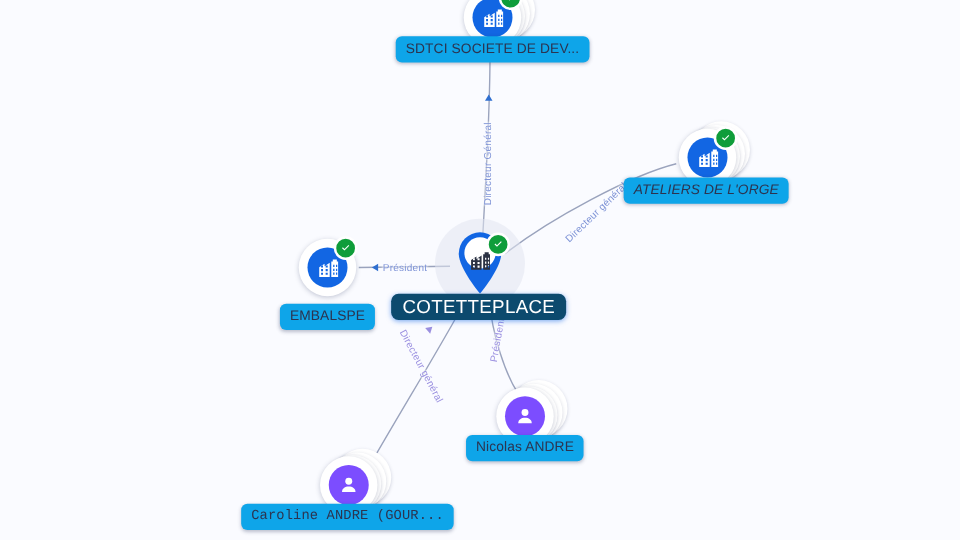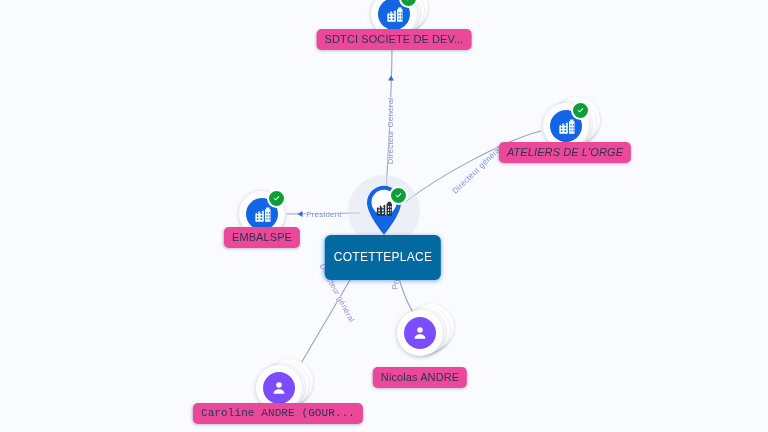--- a/index.html
+++ b/index.html
@@ -41,26 +41,26 @@
 
   
   .pinwrap{position:absolute;left:50%;top:50%;transform:translate(-50%,-50%);
            width:72px;height:72px;border-radius:50%;
            background:rgba(225,229,240,.55);}
   .pin{position:absolute;left:50%;top:50%;transform:translate(-50%,-54%);
        width:44px;height:54px;}
 
   
   .lab{position:absolute;transform:translate(-50%,0);
-       background:#ec4899;color:#2c3450;
+       background:#0ea5e9;color:#2c3450;
        font-size:11px;line-height:13px;letter-spacing:.1px;white-space:nowrap;
        padding:4px 8px;border-radius:5px;
        box-shadow:0 1px 3px rgba(40,50,90,.3);cursor:pointer;}
-  .lab.sel{background:#0369a1;color:#ffffff;font-size:12px;
-           padding:16px 9px;border-radius:6px;letter-spacing:.25px;
+  .lab.sel{background:#0c4a6e;color:#ffffff;font-size:15px;
+           padding:4px 9px;border-radius:6px;letter-spacing:.25px;
            box-shadow:0 1px 4px rgba(18,102,227,.55);}
 
   
   .elab{position:absolute;white-space:nowrap;font-size:8px;letter-spacing:.2px;
         transform-origin:50% 50%;cursor:pointer;}
   .elab.blue{color:#7d92d6;}
   .elab.violet{color:#9a8fe0;}
   .arrow{position:absolute;width:0;height:0;}
 </style>
 </head>
@@ -143,21 +143,21 @@
           </div>
         </div>
         <div style="position:absolute;left:50%;top:50%;transform:translate(-50%,-50%);width:46px;height:46px;">
           <div class="badge">
             <svg width="9" height="9" viewBox="0 0 24 24">
               <path fill="#ffffff" d="M9.6 17.3 4.3 12l1.7-1.7 3.6 3.6 8.4-8.4L19.7 7z"></path>
             </svg>
           </div>
         </div>
       </div>
-      <div class="lab" style="left: 262px; top: 227px; text-align: right;">EMBALSPE</div>
+      <div class="lab" style="left: 262px; top: 243px; text-align: right;">EMBALSPE</div>
       <div class="node" style="left: 384px; top: 211px;">
         <div class="pinwrap"></div>
         <svg class="pin" viewBox="0 0 44 54">
           <path d="M22 53 C22 53 5 33 5 21 A17 17 0 1 1 39 21 C39 33 22 53 22 53 Z" fill="#1266e3"></path>
           <circle cx="22" cy="20.5" r="12.5" fill="#ffffff"></circle>
         </svg>
         <div style="position:absolute;left:50%;top:50%;transform:translate(-50%,-62%);display:flex;align-items:center;justify-content:center;">
           <svg width="19" height="19" viewBox="0 0 24 24">
             <path fill="#2b3243" d="M3 21V11.2l5.4-3.6V10l5.2-3.4V21H3zm1.9-2.2h1.9v-2.1H4.9v2.1zm0-3.7h1.9v-2.1H4.9v2.1zm0-3.7h1.9V9.3H4.9v2.1zm4.6 7.4h2.1v-2.1H9.5v2.1zm0-3.7h2.1v-2.1H9.5v2.1zm0-3.7h2.1V9.3H9.5v2.1z"></path>
             <path fill="#2b3243" d="M15.2 21V5.3h1.5V3.2h4.1v2.1h1.3V21h-6.9zm1.9-2.3h1.3v-2.2h-1.3v2.2zm2.9 0h1.2v-2.2h-1.2v2.2zm-2.9-3.9h1.3v-2.2h-1.3v2.2zm2.9 0h1.2v-2.2h-1.2v2.2zm-2.9-3.9h1.3V8.7h-1.3v2.2zm2.9 0h1.2V8.7h-1.2v2.2z"></path>
@@ -178,21 +178,21 @@
         <div class="stack s3"></div>
         <div class="disc">
           <div class="inner person">
             <svg width="18" height="18" viewBox="0 0 24 24">
               <circle cx="12" cy="8" r="3.7" fill="#ffffff"></circle>
               <path fill="#ffffff" d="M4.8 19.5c0-3.7 3.2-5.8 7.2-5.8s7.2 2.1 7.2 5.8H4.8z"></path>
             </svg>
           </div>
         </div>
       </div>
-      <div class="lab" style="left: 420px; top: 348px; margin-top: 19px;">Nicolas ANDRE</div>
+      <div class="lab" style="left: 420px; top: 348px;">Nicolas ANDRE</div>
       <div class="node" style="left: 279px; top: 388px;">
         <div class="stack s1"></div>
         <div class="stack s2"></div>
         <div class="stack s3"></div>
         <div class="disc">
           <div class="inner person">
             <svg width="18" height="18" viewBox="0 0 24 24">
               <circle cx="12" cy="8" r="3.7" fill="#ffffff"></circle>
               <path fill="#ffffff" d="M4.8 19.5c0-3.7 3.2-5.8 7.2-5.8s7.2 2.1 7.2 5.8H4.8z"></path>
             </svg>

